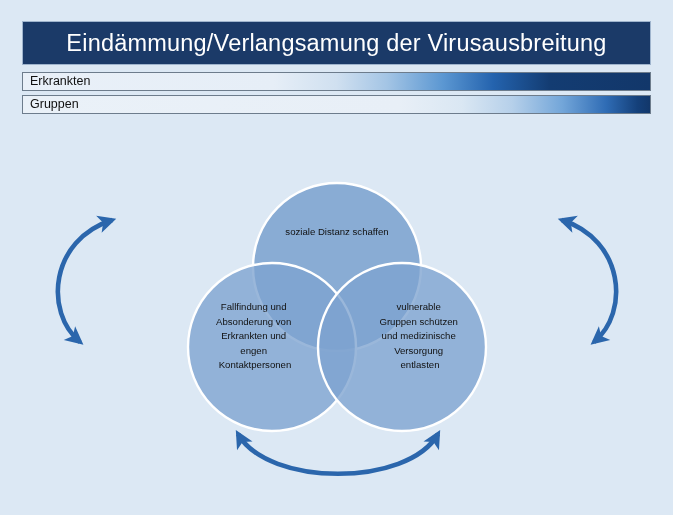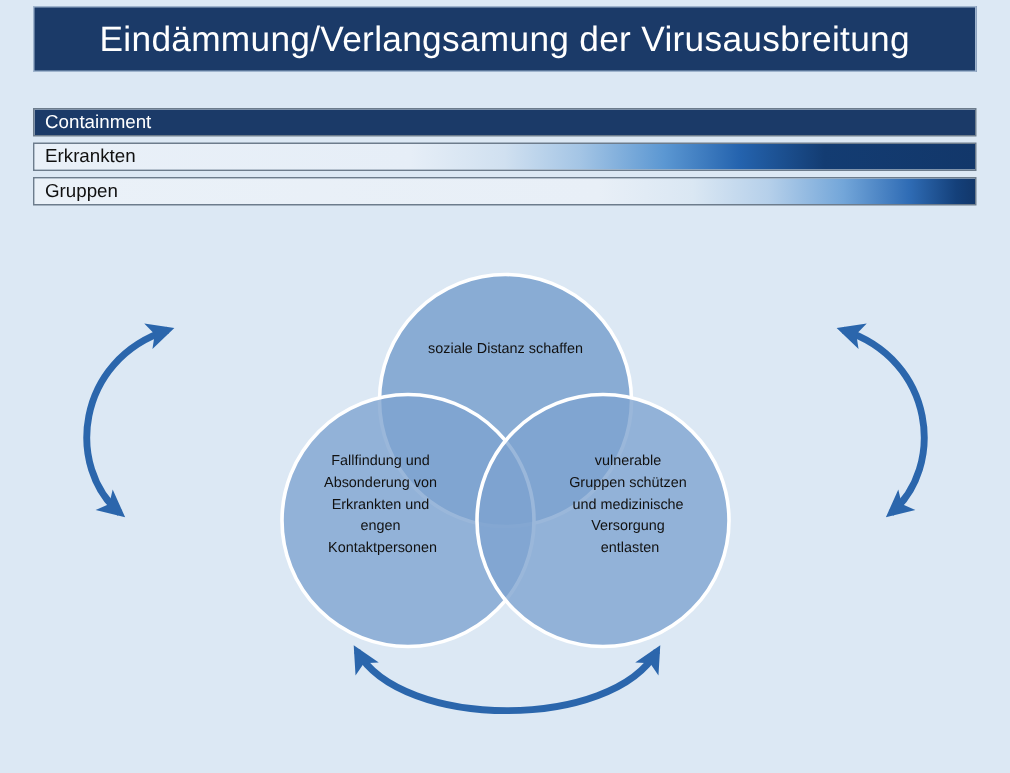--- a/index.html
+++ b/index.html
@@ -11,21 +11,21 @@
     position:relative;
   }
   #slide{
     position:absolute;inset:0;
     background:#dce8f4;
   }
 
   
   .title-bar{
     position:absolute;
-    left:22px; top:4px;
+    left:22px; top:21px;
     width:629px; height:44px;
     background:#1b3a68;
     border:1px solid #9fb4cd;
     box-sizing:border-box;
     display:flex;align-items:center;justify-content:center;
   }
   .title-text{
     color:#ffffff;
     font-size:23.5px;
     letter-spacing:0.2px;
@@ -100,24 +100,20 @@
 <body>
 
 <div id="slide">
 
   <div class="title-bar">
     <span class="title-text">Eindämmung/Verlangsamung der Virusausbreitung</span>
   </div>
 
   <div class="bars">
 
-    <div class="bar">
-      <div class="bar-fill g-containment"></div>
-      <span class="bar-label lbl-light">Containment</span>
-    </div>
 
 
     <div class="bar">
       <div class="bar-fill g-mitigation"></div>
       <span class="bar-label lbl-dark">Erkrankten</span>
     </div>
 
     <div class="bar">
       <div class="bar-fill g-recovery"></div>
       <span class="bar-label lbl-dark">Gruppen</span>

